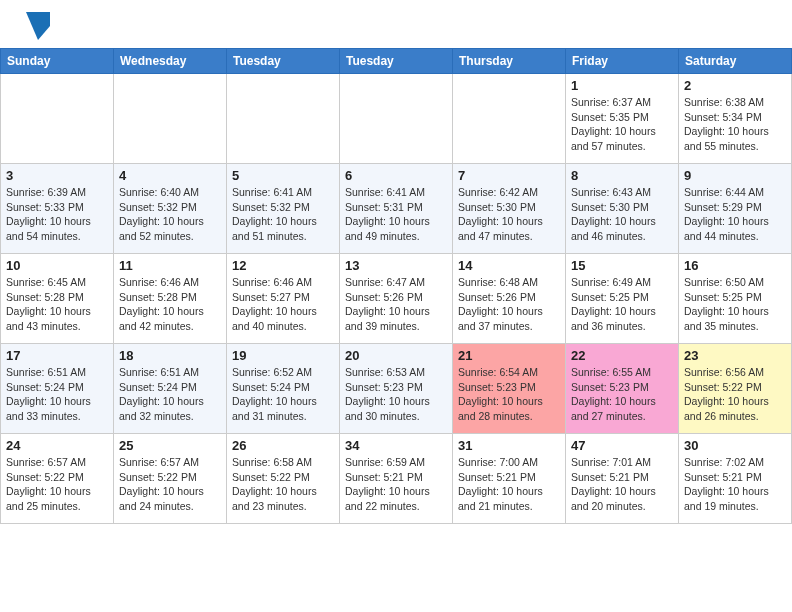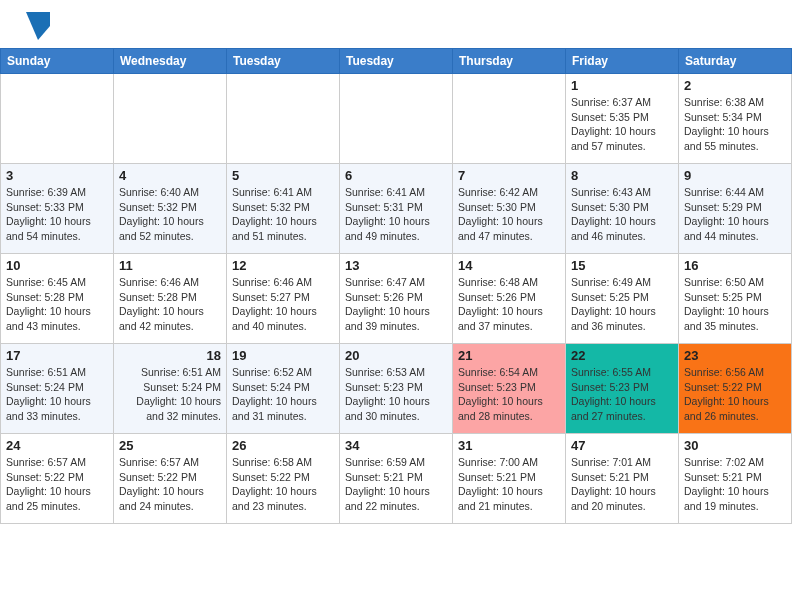--- a/index.html
+++ b/index.html
@@ -208,41 +208,41 @@
         <td>
           <span class="day-num">16</span>
           <div class="day-info">Sunrise: 6:50 AM<br>Sunset: 5:25 PM<br>Daylight: 10 hours and 35 minutes.</div>
         </td>
       </tr>
       <tr>
         <td style="background: rgb(242, 246, 252);">
           <span class="day-num">17</span>
           <div class="day-info">Sunrise: 6:51 AM<br>Sunset: 5:24 PM<br>Daylight: 10 hours and 33 minutes.</div>
         </td>
-        <td style="background: rgb(242, 246, 252); text-align: right;">
+        <td style="background: rgb(242, 246, 252);">
           <span class="day-num">18</span>
           <div class="day-info">Sunrise: 6:51 AM<br>Sunset: 5:24 PM<br>Daylight: 10 hours and 32 minutes.</div>
         </td>
         <td style="background: rgb(242, 246, 252);">
           <span class="day-num">19</span>
           <div class="day-info">Sunrise: 6:52 AM<br>Sunset: 5:24 PM<br>Daylight: 10 hours and 31 minutes.</div>
         </td>
         <td style="background: rgb(242, 246, 252);">
           <span class="day-num">20</span>
           <div class="day-info">Sunrise: 6:53 AM<br>Sunset: 5:23 PM<br>Daylight: 10 hours and 30 minutes.</div>
         </td>
         <td style="background: #fca5a5;">
           <span class="day-num">21</span>
           <div class="day-info">Sunrise: 6:54 AM<br>Sunset: 5:23 PM<br>Daylight: 10 hours and 28 minutes.</div>
         </td>
-        <td style="background: #14b8a6;">
+        <td style="background: #f9a8d4;">
           <span class="day-num">22</span>
           <div class="day-info">Sunrise: 6:55 AM<br>Sunset: 5:23 PM<br>Daylight: 10 hours and 27 minutes.</div>
         </td>
-        <td style="background: #f97316;">
+        <td style="background: #fef9c3;">
           <span class="day-num">23</span>
           <div class="day-info">Sunrise: 6:56 AM<br>Sunset: 5:22 PM<br>Daylight: 10 hours and 26 minutes.</div>
         </td>
       </tr>
       <tr>
         <td>
           <span class="day-num">24</span>
           <div class="day-info">Sunrise: 6:57 AM<br>Sunset: 5:22 PM<br>Daylight: 10 hours and 25 minutes.</div>
         </td>
         <td>

